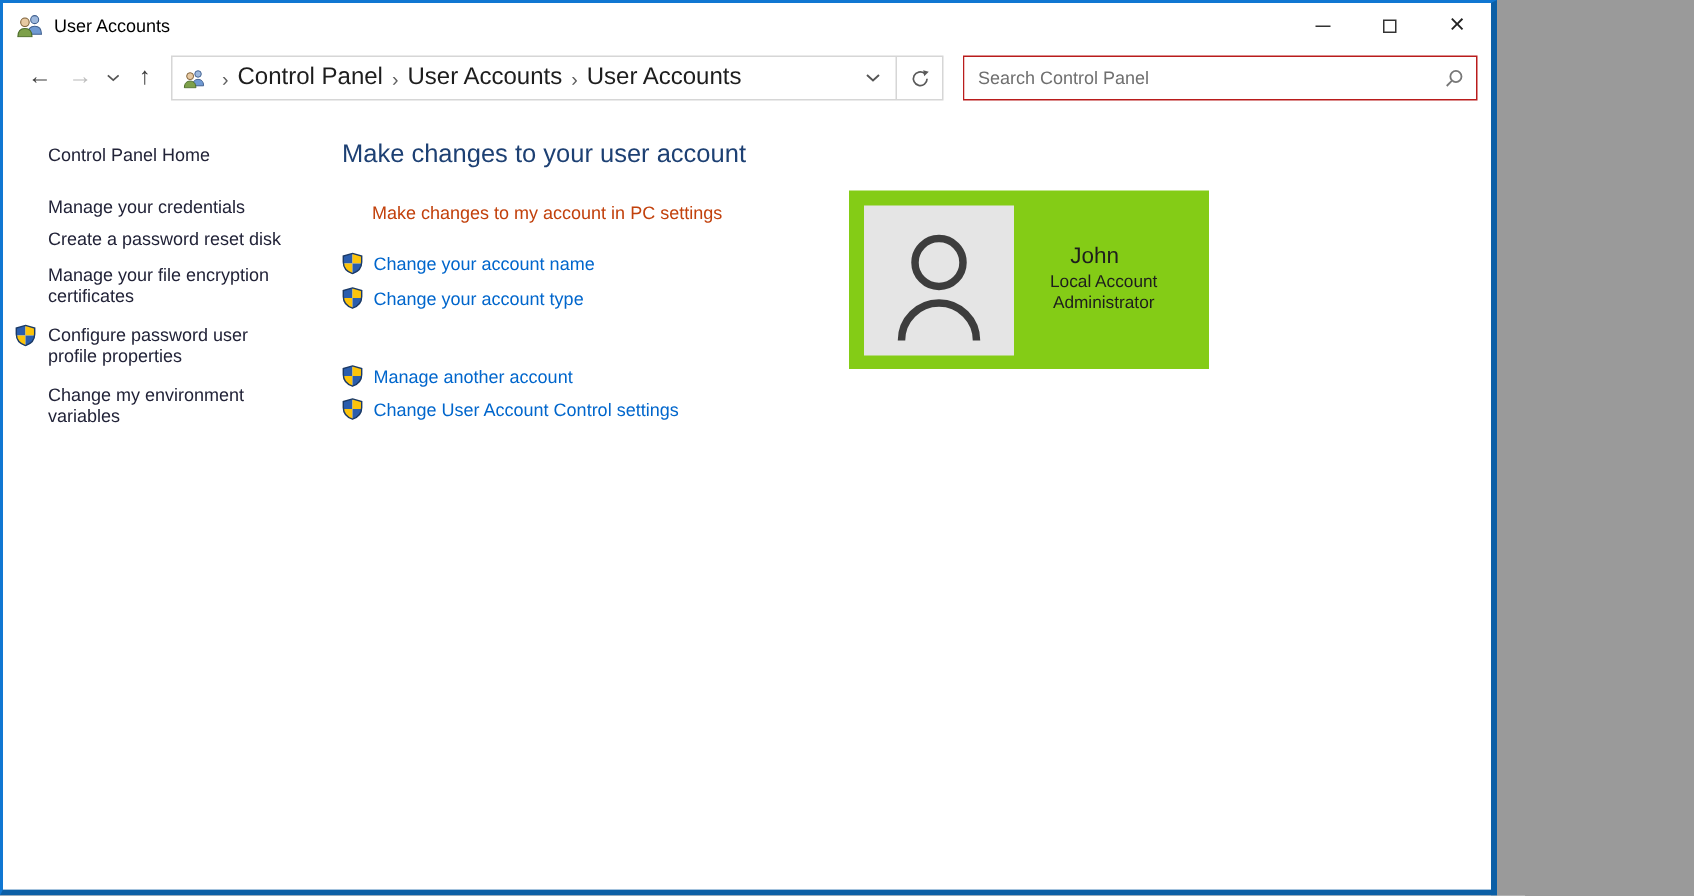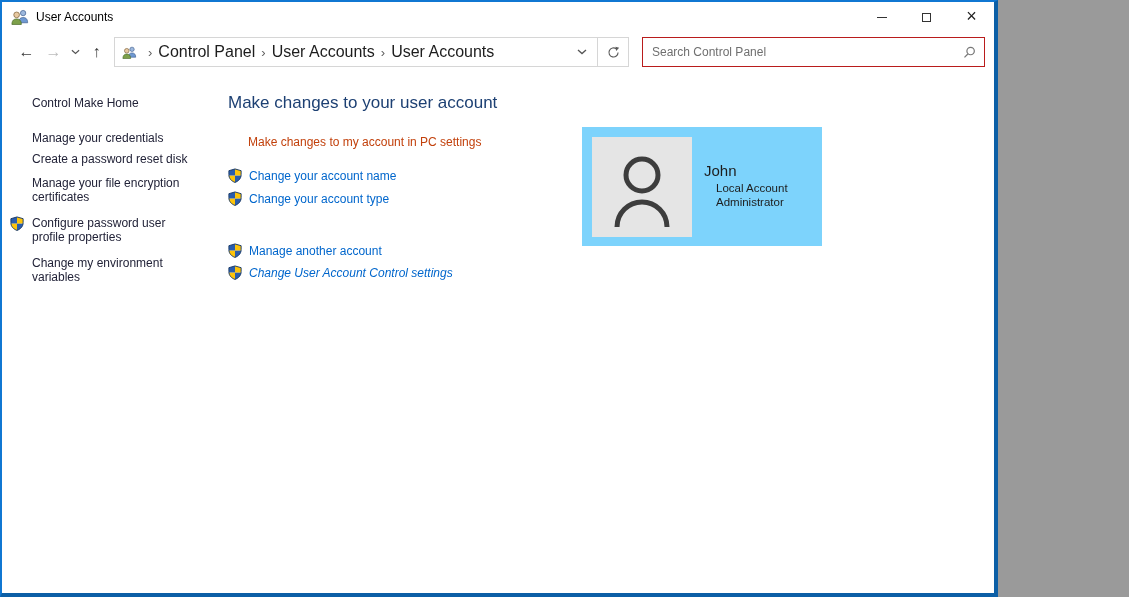--- a/index.html
+++ b/index.html
@@ -53,23 +53,23 @@
   .side-item.gap-a{ margin-bottom:10px; }
   .side-item.gap-b{ margin-bottom:12px; }
   .side-item .shield{ position:absolute; left:-22px; top:0px; }
 
   .main{ position:absolute; left:226px; top:0; width:560px; }
   .page-heading{ position:absolute; left:0; top:21px; font-size:17px; color:#1d4073; white-space:nowrap; }
   .pc-link{ position:absolute; left:20px; top:63px; font-size:12px; color:#c2410c; white-space:nowrap; cursor:pointer; }
   .task-row{ position:absolute; left:0; display:flex; align-items:center; cursor:pointer; }
   .task-row .shield{ display:flex; align-items:center; margin-right:7px; }
   .task-label{ font-size:12px; color:#0066cc; white-space:nowrap; }
-  .task-1{ top:96px; } .task-2{ top:119px;align-items:center; } .task-3{ top:171px; } .task-4{ top:193px;font-style:italic; }
-
-  .user-card{ position:absolute; left:580px; top:55px; width:240px; height:119px; background:#7dd3fc; }
+  .task-1{ top:96px; } .task-2{ top:119px;align-items:center; } .task-3{ top:171px; } .task-4{ top:193px; }
+
+  .user-card{ position:absolute; left:564px; top:55px; width:240px; height:119px; background:#84cc16;text-align:center; }
   .avatar{ position:absolute; left:10px; top:10px; width:100px; height:100px; background:#e5e5e5;
            display:flex; align-items:center; justify-content:center; }
   .user-text{ position:absolute; left:122px; top:34px; }
   .user-name{ font-size:15px; color:#1d1d1d; line-height:20px; }
   .user-line{ font-size:11.5px; color:#1d1d1d; line-height:14px;margin-left:12px; }
 
   .help-btn{ position:absolute; left:1105px; top:4px; width:17px; height:17px; border-radius:50%;
              background:#1576d2; color:#fff; font-size:11px; font-weight:bold;
              display:flex; align-items:center; justify-content:center; cursor:pointer; }
 </style>
@@ -152,21 +152,21 @@
         <circle cx="8.2" cy="5.4" r="4" fill="none" stroke="#777" stroke-width="1.3"></circle>
         <line x1="5.2" y1="8.6" x2="1.6" y2="12.2" stroke="#777" stroke-width="1.3"></line>
       </svg>
     </div>
   </div>
 
   <div class="content">
 
     <div class="sidebar">
       <div class="side-item home">
-        <span>Control Make Home</span>
+        <span>Control Panel Home</span>
       </div>
       <div class="side-item">
         <span>Manage your credentials</span>
       </div>
       <div class="side-item gap-a">
         <span>Create a password reset disk</span>
       </div>
       <div class="side-item gap-b">
         <span>Manage your file encryption certificates</span>
       </div>

